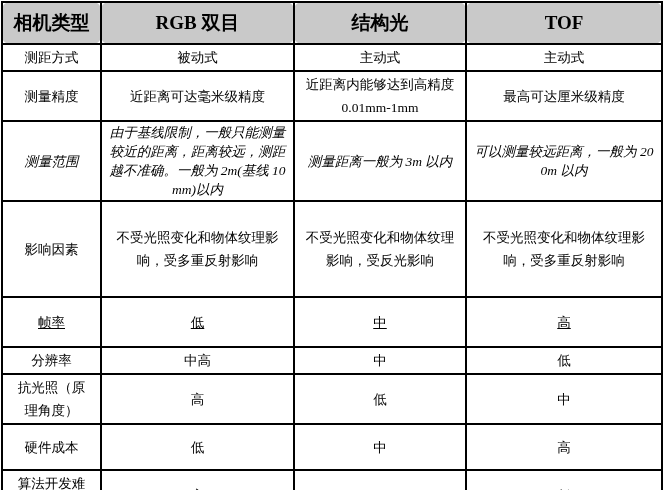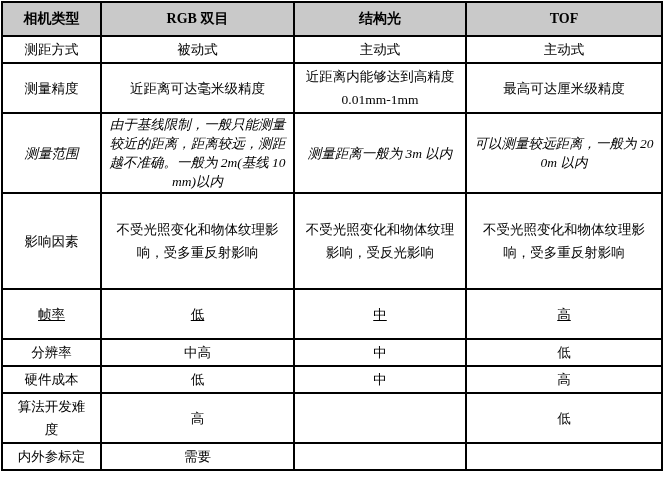--- a/index.html
+++ b/index.html
@@ -27,22 +27,23 @@
   table.cmp td {
     border: 2px solid #000000;
     text-align: center;
     vertical-align: middle;
     overflow: hidden;
     word-break: break-all;
   }
   table.cmp th {
     background: var(--header-bg, #c9c9c9);
     font-weight: bold;
-    font-size: 14px;
+    font-size: 19px;
     padding: 7px 4px;
+    border-radius: 8px;
   }
   table.cmp td {
     font-size: 13.5px;
     line-height: 23px;
     padding: 1px 5px;
   }
   table.cmp td.rowlabel {
     padding: 1px 9px;
     margin-left: 24px;
   }
@@ -111,20 +112,26 @@
         <td>中</td>
         <td>高</td>
       </tr>
       <tr>
         <td class="rowlabel">分辨率</td>
         <td>中高</td>
         <td>中</td>
         <td>低</td>
       </tr>
       <tr>
+        <td class="rowlabel">抗光照（原理角度）</td>
+        <td>高</td>
+        <td>低</td>
+        <td>中</td>
+      </tr>
+      <tr>
         <td class="rowlabel">硬件成本</td>
         <td>低</td>
         <td>中</td>
         <td>高</td>
       </tr>
       <tr>
         <td class="rowlabel">算法开发难度</td>
         <td>高</td>
         <td></td>
         <td>低</td>

